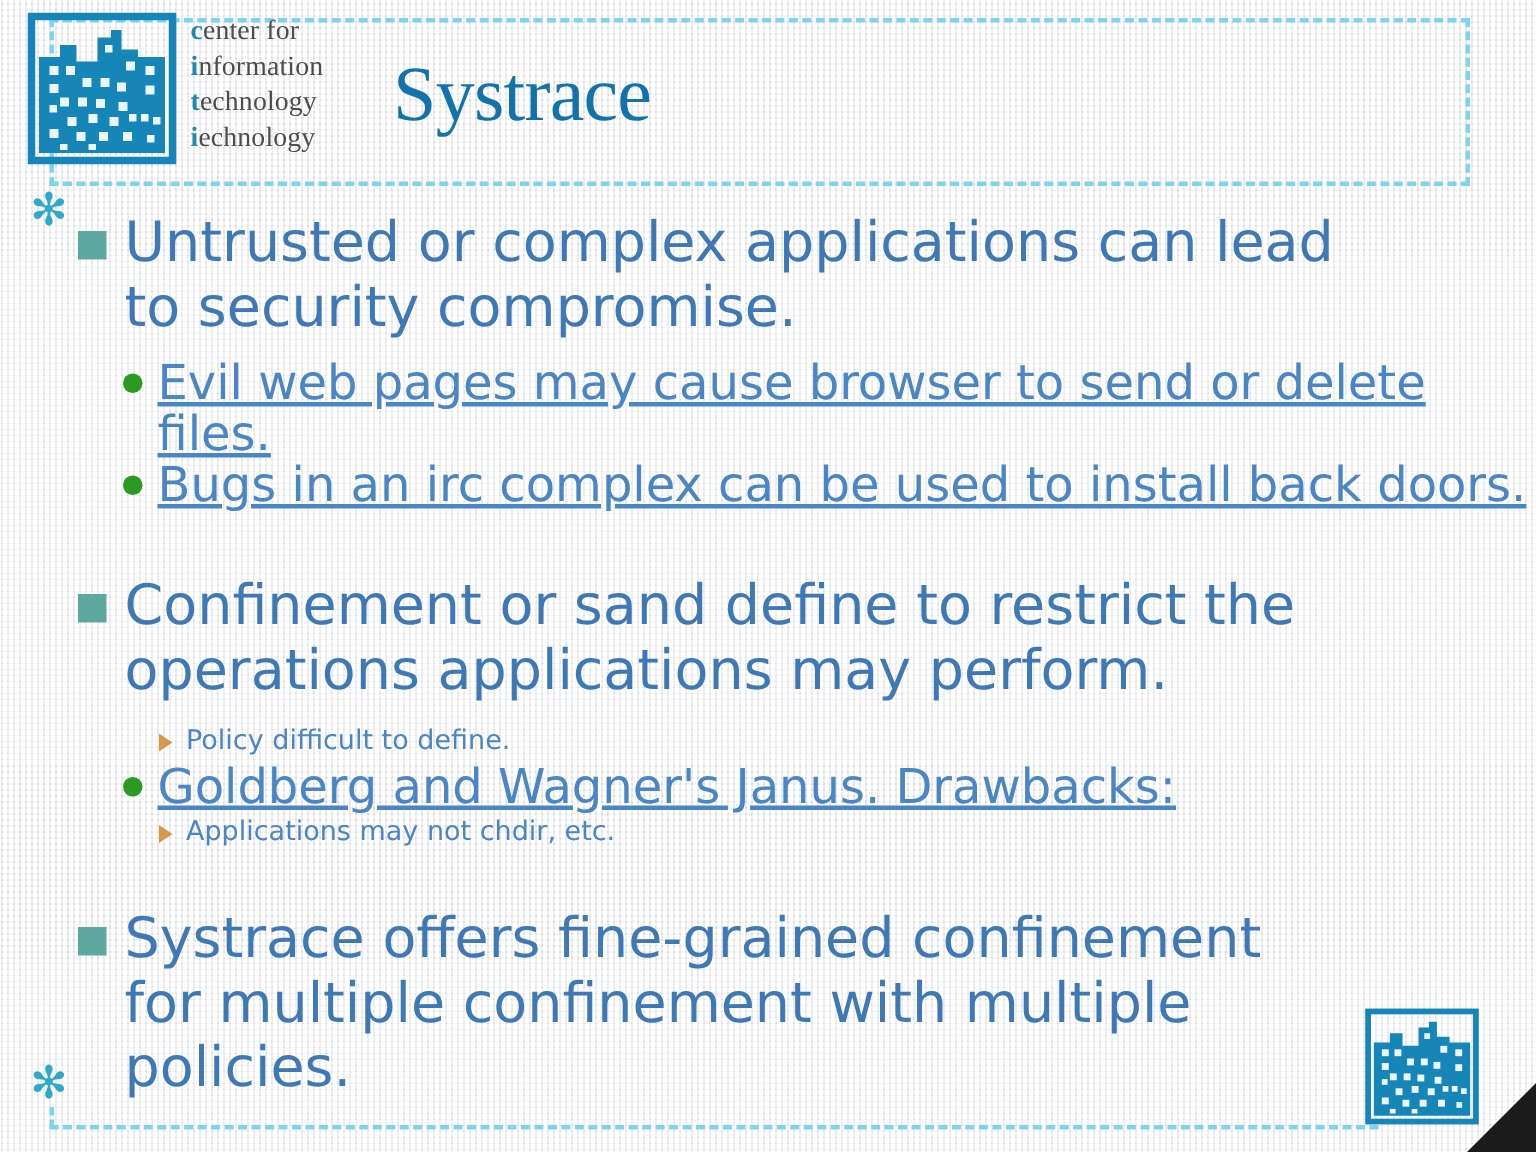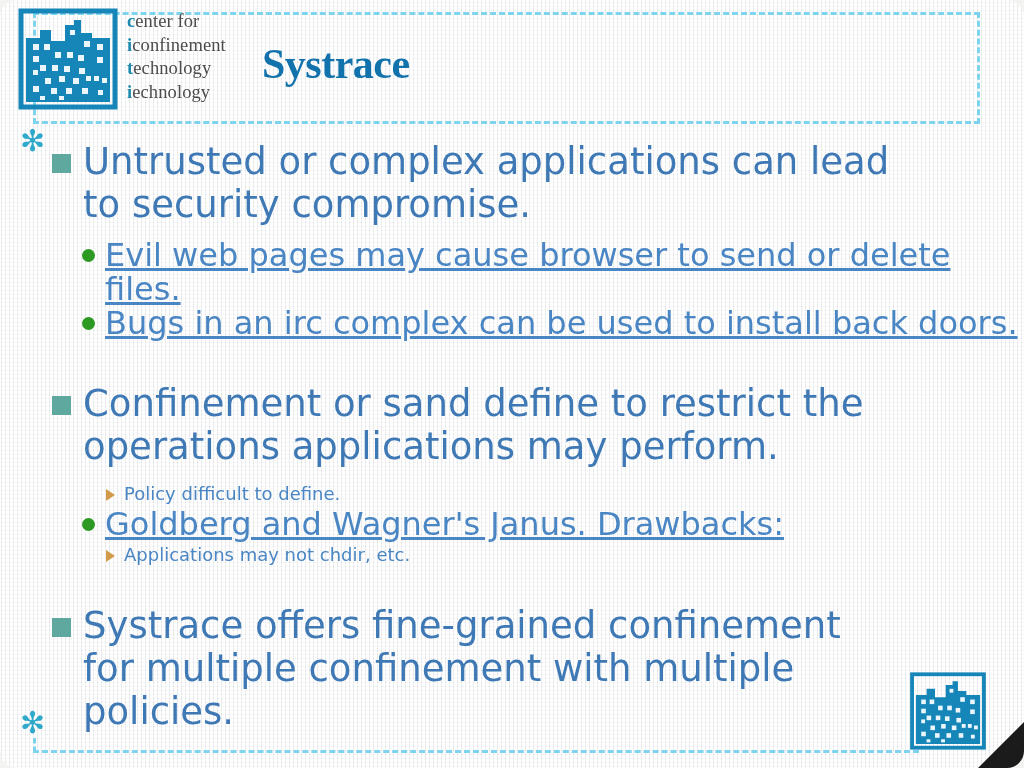--- a/index.html
+++ b/index.html
@@ -27,21 +27,20 @@
         rgba(255,255,255,0.80) 2px, rgba(255,255,255,0.80) 4px),
       repeating-linear-gradient(0deg,
         rgba(255,255,255,0.95) 0px, rgba(255,255,255,0.95) 1px,
         rgba(200,203,210,0.28) 1px, rgba(200,203,210,0.28) 2px,
         rgba(255,255,255,0.80) 2px, rgba(255,255,255,0.80) 4px),
       repeating-linear-gradient(90deg,
         rgba(190,180,170,0.10) 0px, rgba(190,180,170,0.10) 3px,
         rgba(255,255,255,0) 3px, rgba(255,255,255,0) 9px),
       linear-gradient(#f6f5f3, #f1f0ee);
     overflow: hidden;
-    border-radius: 17px;
   }
 
   
   #header-band {
     position: absolute;
     left: 0; top: 0;
     width: 1024px;
     height: 132px;
   }
   #header-dashed-box {
@@ -77,22 +76,22 @@
   }
   #citi-wordmark .cap {
     color: #1d8aad;
     font-weight: bold;
   }
 
   #slide-title {
     position: absolute;
     left: 262px; top: 36px;
     font-family: "Liberation Serif", serif;
-    font-weight: bold;
-    font-size: 42px;
+    font-weight: normal;
+    font-size: 52px;
     line-height: 56px;
     color: #1272ab;
     letter-spacing: -0.5px;
   }
 
   
   .star-deco {
     position: absolute;
     color: #2fa9c9;
     font-size: 30px;
@@ -244,21 +243,21 @@
         <rect x="22" y="88" width="5" height="4"></rect>
           <rect x="41" y="88" width="5" height="4"></rect>
       </g>
     </svg>
 
     <div id="citi-wordmark">
       <div>
         <span class="cap">c</span><span>enter for</span>
       </div>
       <div>
-        <span class="cap">i</span><span>confinement</span>
+        <span class="cap">i</span><span>nformation</span>
       </div>
       <div>
         <span class="cap">t</span><span>echnology</span>
       </div>
       <div>
         <span class="cap">i</span><span>echnology</span>
       </div>
     </div>
 
     <div id="slide-title">Systrace</div>

